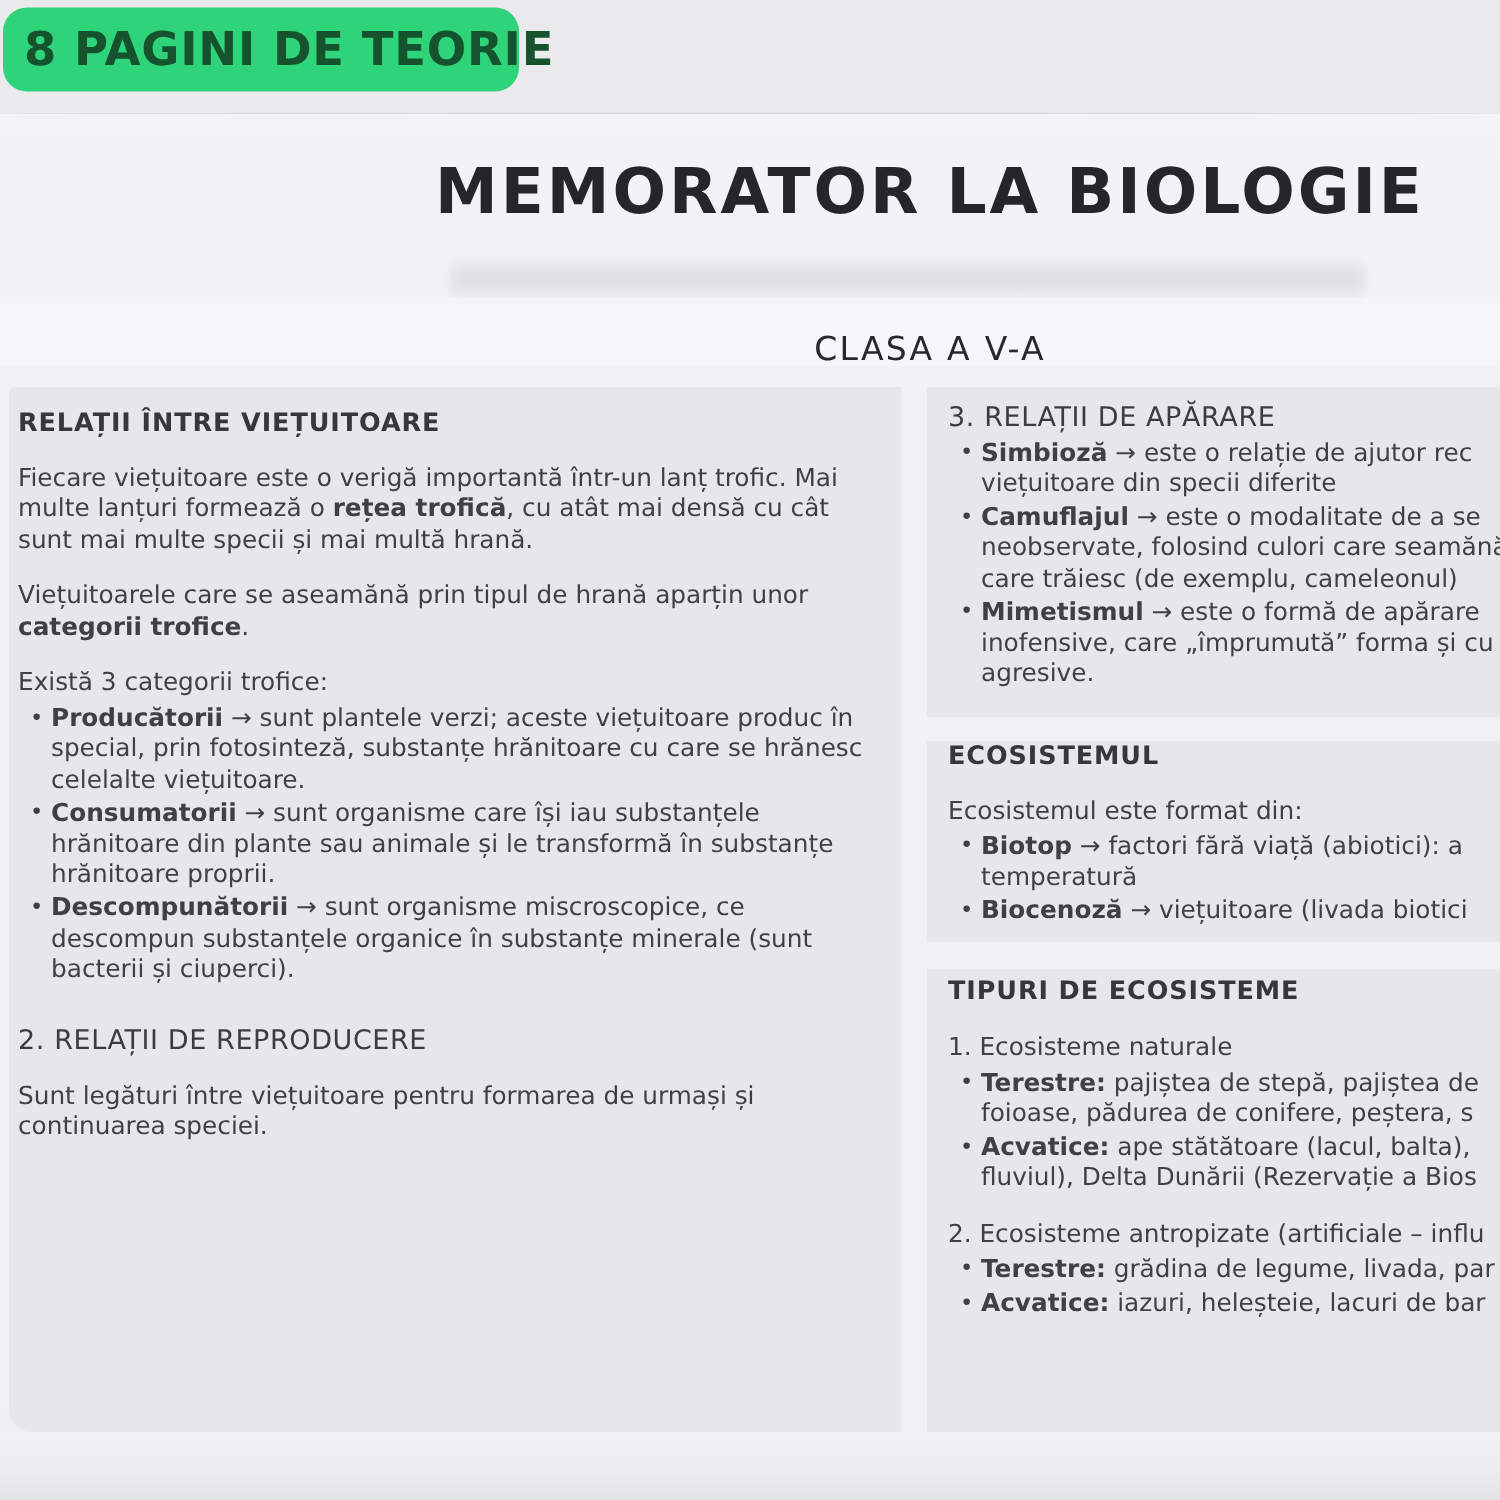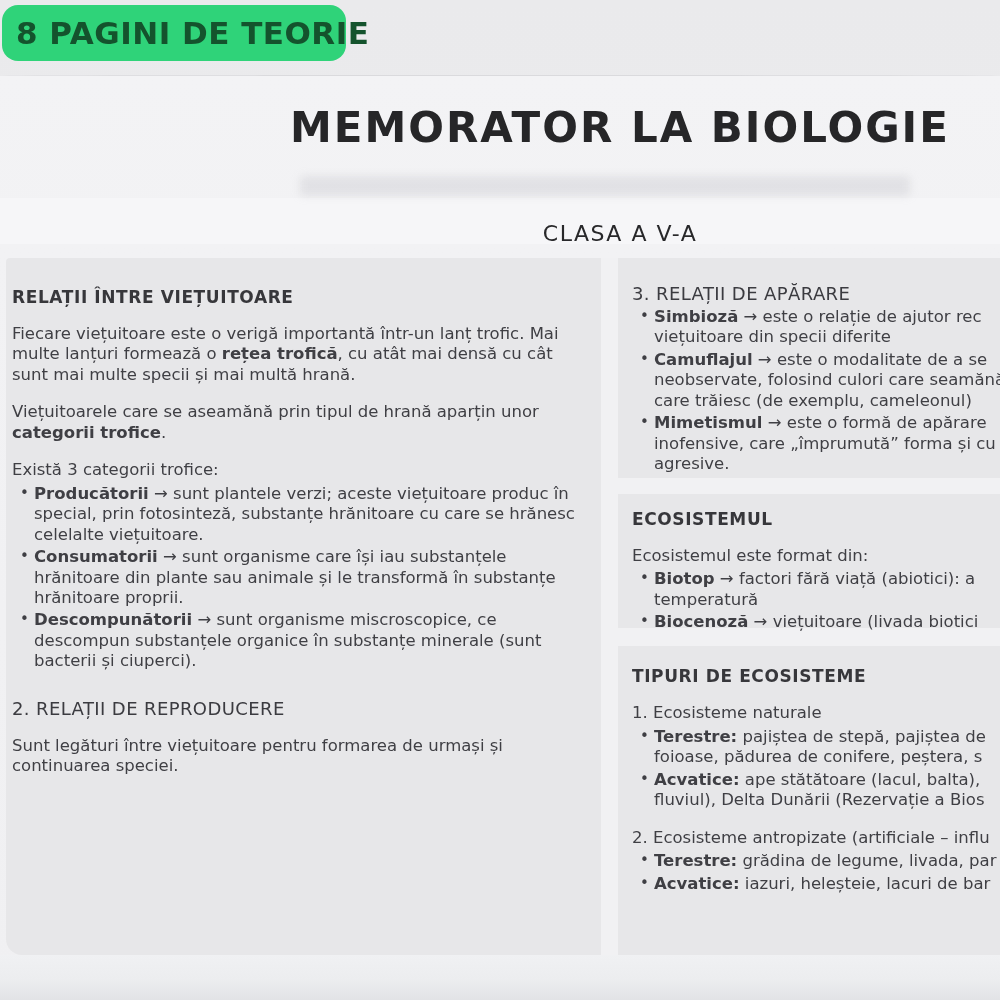--- a/index.html
+++ b/index.html
@@ -42,21 +42,21 @@
   .col-right{left:632px;top:268px;width:470px;}
   .h1{font-size:17px;font-weight:700;letter-spacing:.6px;color:#37373b;margin:34px 0 0;}
   .h2{font-size:18px;font-weight:500;letter-spacing:.4px;color:#3b3b40;margin:26px 0 0;}
   .p{font-size:16.5px;line-height:1.24;margin:17px 0 0;}
   .p.nowrap{white-space:nowrap;}
   .li{display:flex;margin:2px 0 0;font-size:16.5px;line-height:1.24;}
   .li .dot{flex:0 0 22px;padding-left:8px;box-sizing:border-box;font-size:15px;}
   .li .litext{flex:1;}
   .lline.nowrap{white-space:nowrap;}
   .b{font-weight:700;}
-  .col > :first-child{margin-top:15px;}
+  .col > :first-child{margin-top:0;}
   .firstli{margin-top:3px;}
 </style>
 </head>
 <body>
 
 <div class="backdrop"></div>
 <div class="paper-edge"></div>
 <div class="paper"></div>
 <div class="subtitle-strip"></div>
 <div class="ghost-band"></div>

